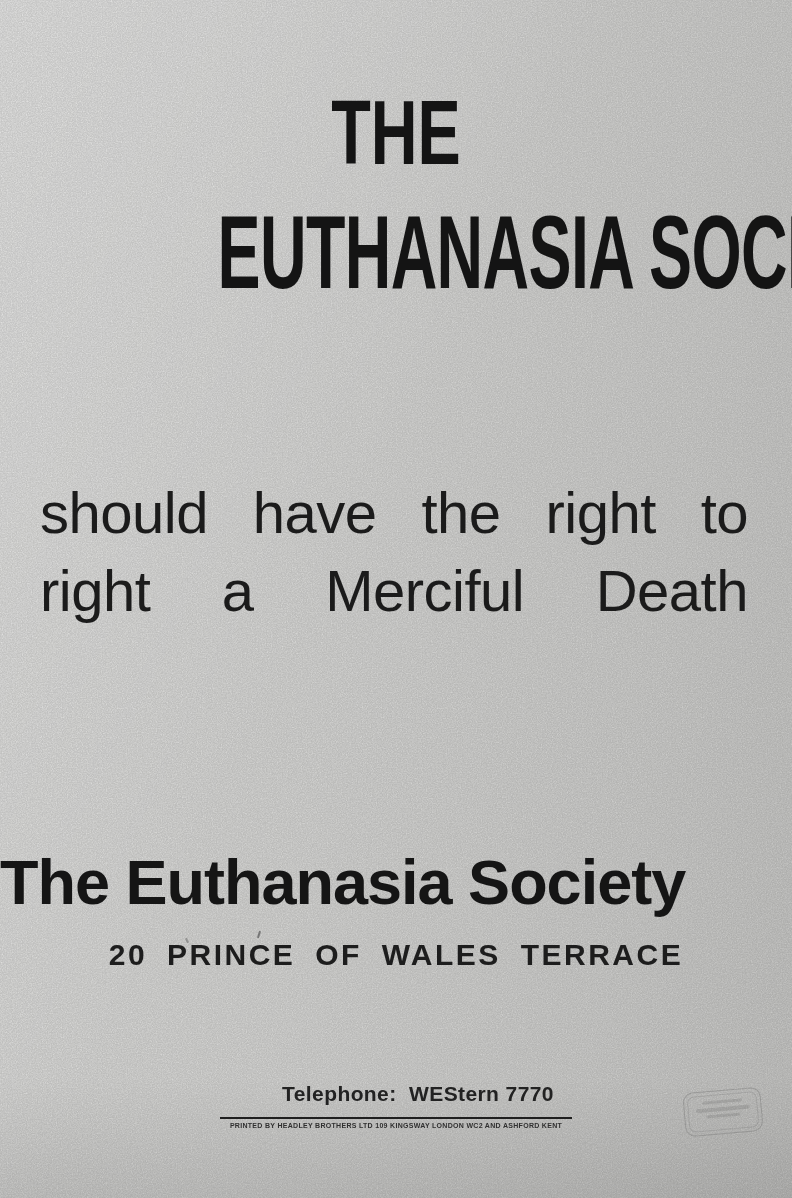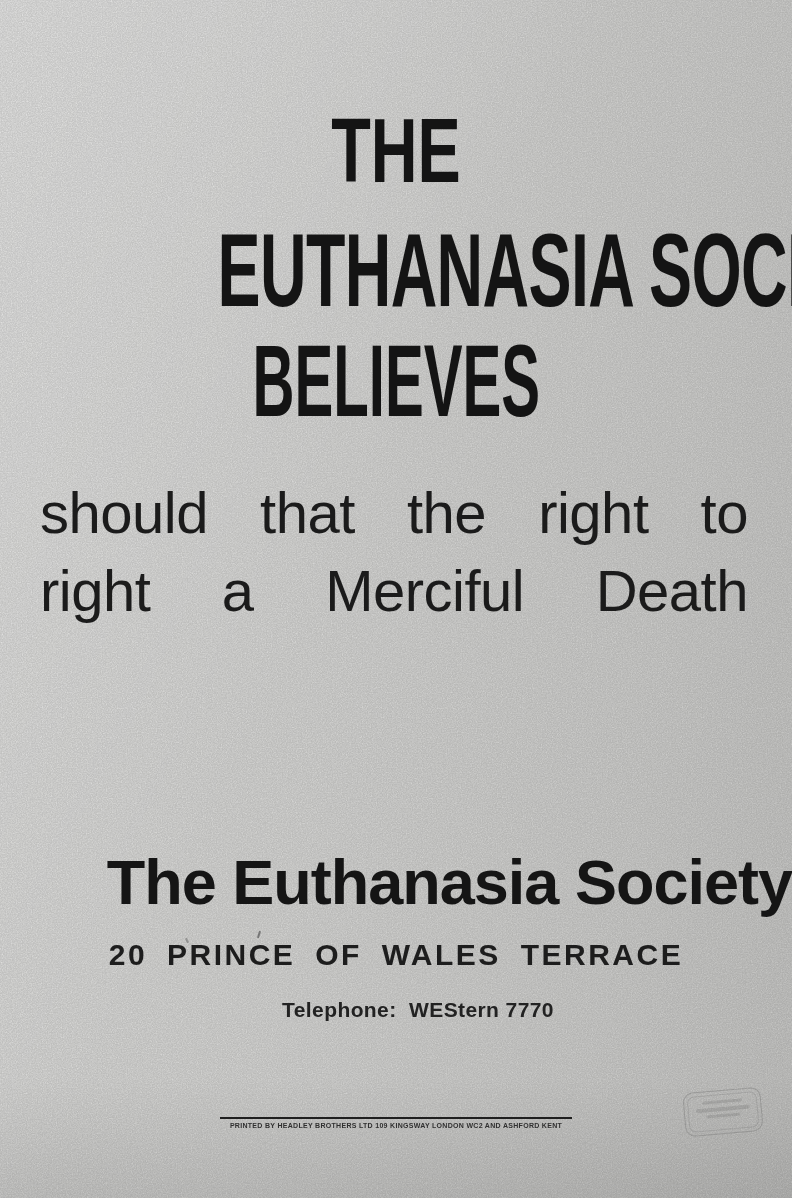--- a/index.html
+++ b/index.html
@@ -22,21 +22,20 @@
     pointer-events:none;
   }
 
   
   .t-line{
     position:absolute;left:0;right:0;
     text-align:center;
     font-weight:700;
     line-height:1;
     color:#141414;
-    margin-top:18px;
   }
   .t-line .tx{display:inline-block;transform-origin:50% 50%;white-space:nowrap;}
   .t1{top:88px;font-size:90px;}
   .t1 .tx{transform:scaleX(0.72);}
   .t2{top:200px;font-size:104px;letter-spacing:-1px;}
   .t2 .tx{transform:scaleX(0.62);}
   .t3{top:312px;font-size:102px;}
   .t3 .tx{transform:scaleX(0.57);}
 
   
@@ -48,35 +47,35 @@
   .b-line{
     text-align:justify;
     text-align-last:justify;
     line-height:78px;height:78px;
     white-space:nowrap;
   }
 
   
   .org{
     position:absolute;left:0;right:0;top:846px;
-    text-align:right;
+    text-align:left;
     font-size:63px;font-weight:700;letter-spacing:-1px;
     color:#151515;
   }
   .addr{
     position:absolute;left:0;right:0;
     text-align:center;
     font-weight:700;font-size:30px;
     letter-spacing:2.5px;word-spacing:9px;
     color:#1d1d1d;
   }
   .addr1{top:938px;}
   .addr2{top:990px;}
   .tel{
-    position:absolute;left:0;right:0;top:998px;
+    position:absolute;left:0;right:0;top:1082px;
     text-align:center;
     font-weight:700;font-size:21px;letter-spacing:0.4px;
     white-space:pre;
     color:#222;
     padding-left:44px;
   }
 
   
   .imprint-wrap{position:absolute;left:0;right:0;top:1114px;text-align:center;}
   .imprint{
@@ -119,26 +118,23 @@
     </filter>
     <rect width="792" height="1198" filter="url(#grainF)"></rect>
   </svg>
 
   <div class="t-line t1">
     <span class="tx">THE</span>
   </div>
   <div class="t-line t2">
     <span class="tx">EUTHANASIA SOCIETY</span>
   </div>
-  <div class="t-line t3">
-    <span class="tx">BELIEVES</span>
-  </div>
 
   <div class="body-block">
-    <div class="b-line">should that the right to</div>
+    <div class="b-line">should have the right to</div>
     <div class="b-line">right a Merciful Death</div>
   </div>
 
   <div class="org">The Euthanasia Society</div>
 
   <div class="speck speck1"></div>
   <div class="speck speck2"></div>
 
   <div class="addr addr1">20 PRINCE OF WALES TERRACE</div>
 

